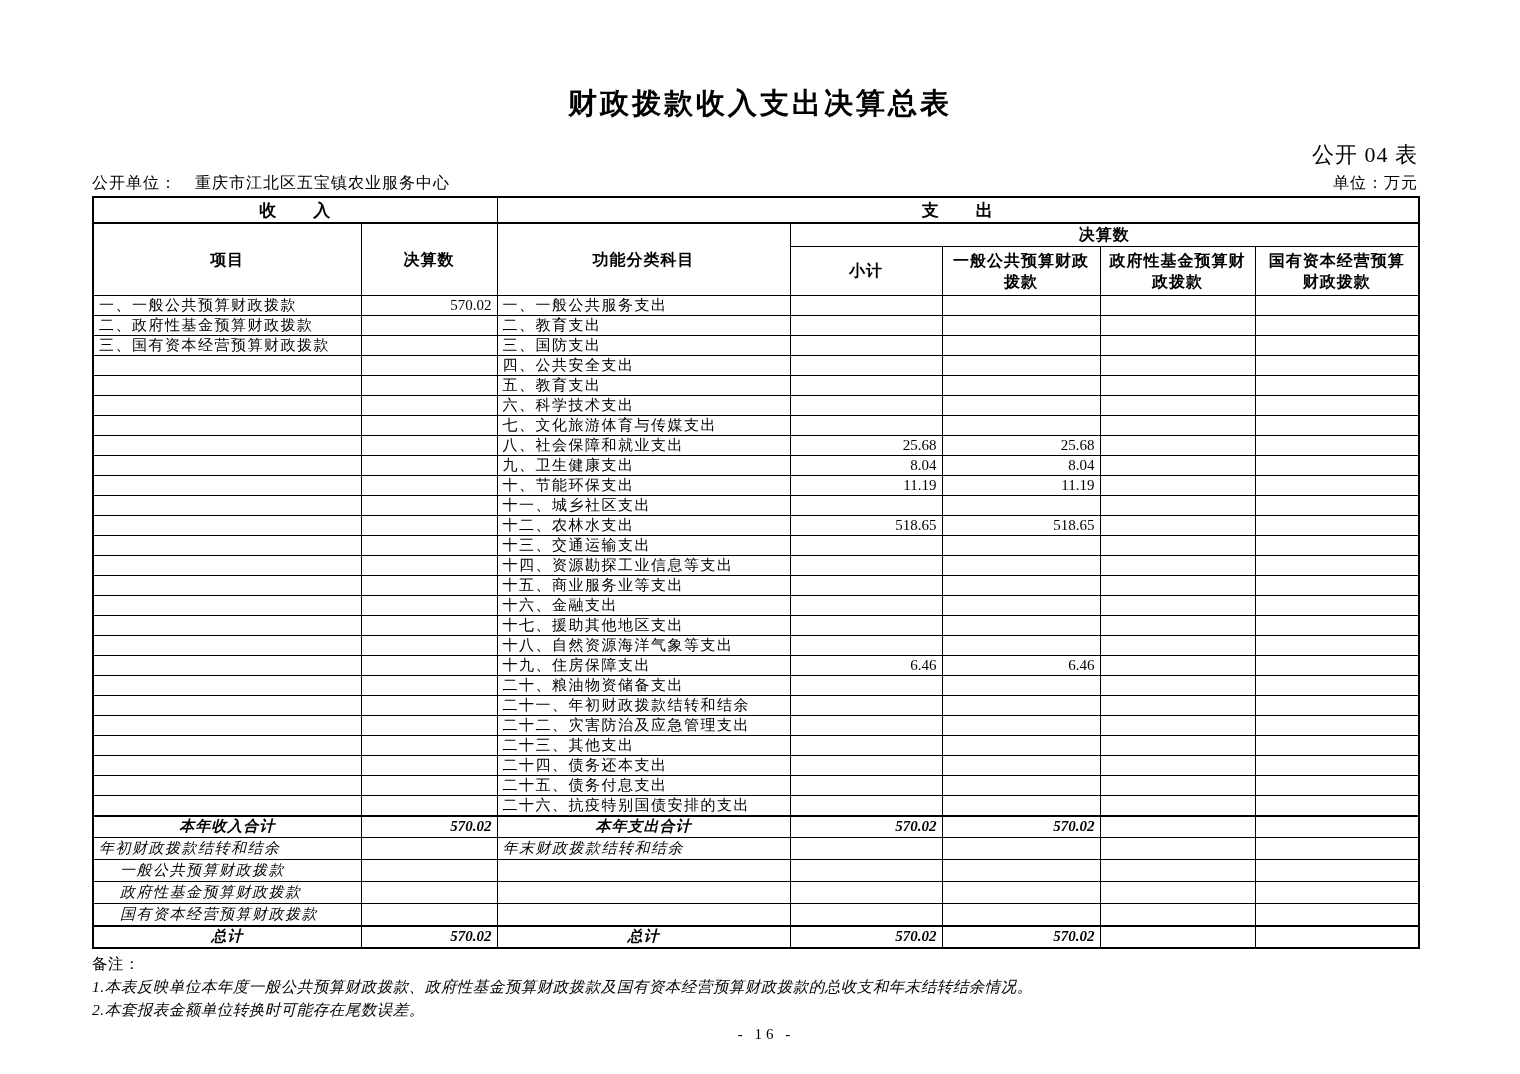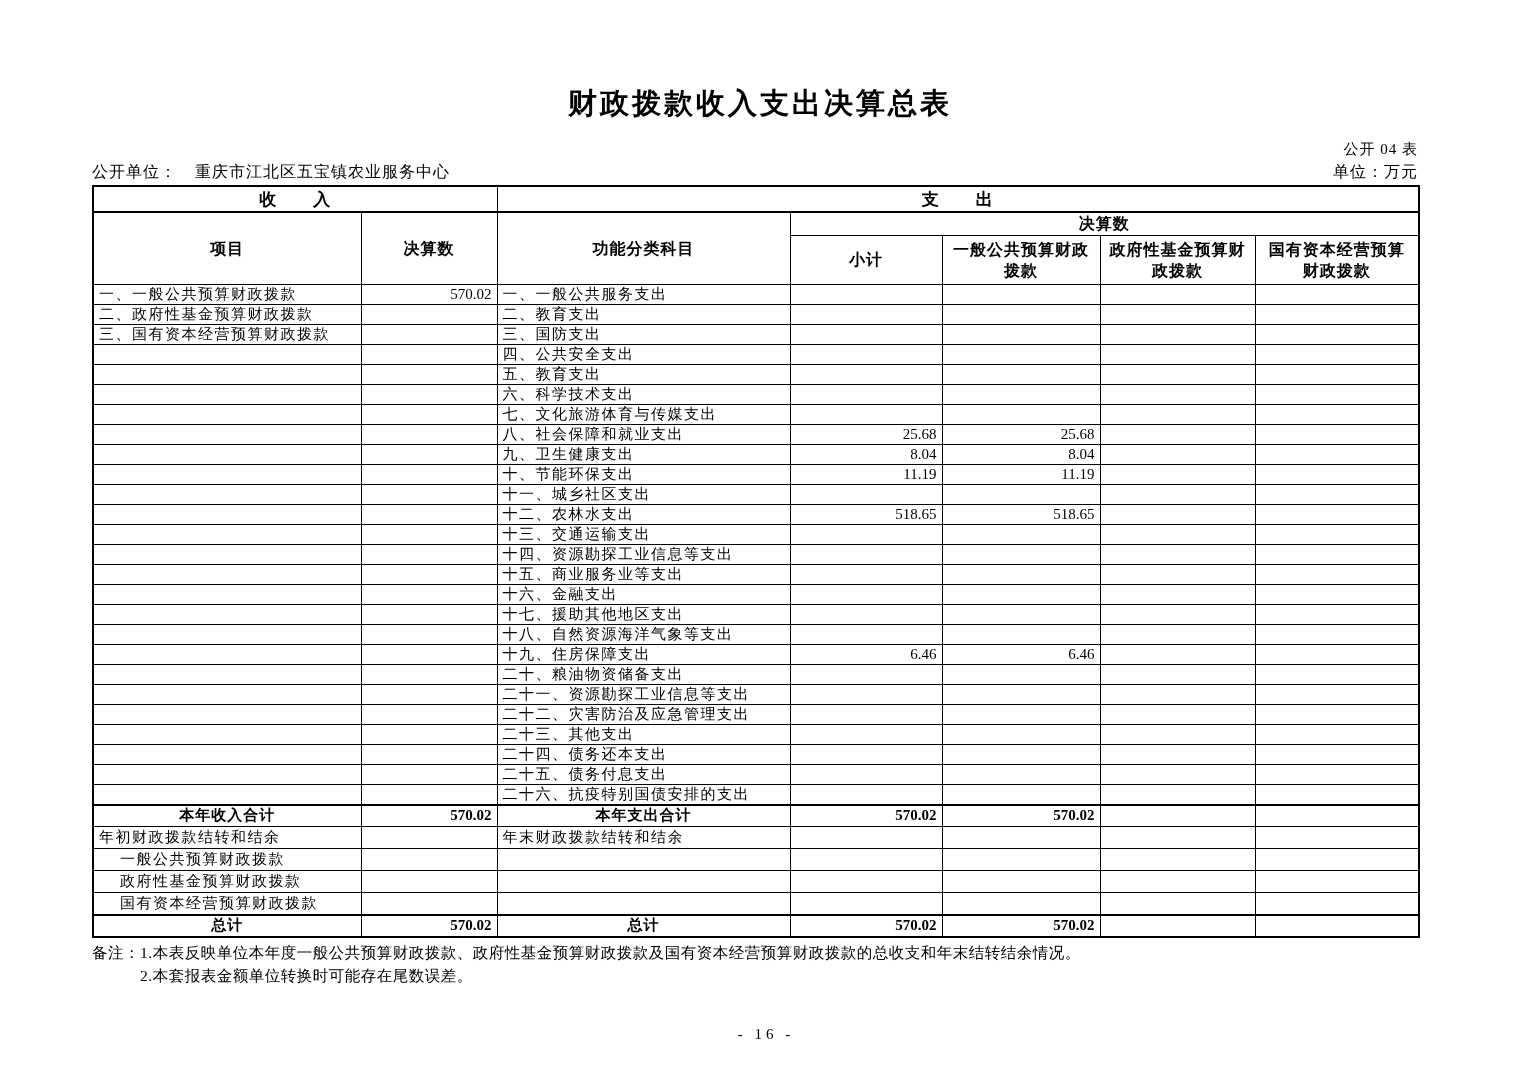--- a/index.html
+++ b/index.html
@@ -18,21 +18,21 @@
     text-align: center;
     font-size: 29px;
     font-weight: bold;
     letter-spacing: 3px;
   }
 
   .content { width: 1326px; margin: 0 auto 0 92px; }
 
   .meta-right {
     text-align: right;
-    font-size: 15px;
+    font-size: 22px;
     margin-top: 16px;
     letter-spacing: 1px;
   }
   .unit-row {
     display: flex;
     justify-content: space-between;
     font-size: 16px;
     letter-spacing: 1px;
     margin-top: 3px;
     margin-bottom: 2px;
@@ -66,32 +66,33 @@
   tr.hdr1 td { border-bottom: 2px solid #000; font-size: 17px; }
   tr.hdr2 { height: 23px; }
   tr.hdr3 { height: 49px; }
 
   td.item { text-align: left; letter-spacing: 1.5px; }
   td.item.indent { padding-left: 26px; }
   td.num  { text-align: right; font-size: 16px; letter-spacing: 0; }
   td.total-label { text-align: center; font-weight: bold; letter-spacing: 1px; font-size: 16px; }
   td.num.bold { font-weight: bold; }
   tbody tr { height: 20px; margin-left: 44px; }
-  tbody tr.sumrow { height: 22px; }
+  tbody tr.sumrow { height: 22px; font-style: italic; }
   tbody tr.thick-top td { border-top: 2px solid #000; }
 
   .notes {
     display: flex;
     font-size: 15.5px;
     margin-top: 3px;
     letter-spacing: 0.5px;
     line-height: 23px;
+    flex-direction: column;
   }
   .notes .label { white-space: nowrap; }
-  .notes .items div { margin: 0; }
+  .notes .items div { margin: 0; font-style: italic; }
 
   .page-number {
     position: absolute;
     left: 12px; right: 0;
     top: 1026px;
     text-align: center;
     font-size: 15px;
     letter-spacing: 4px;
   }
 </style>
@@ -315,21 +316,21 @@
             <td class="num"></td>
             <td class="item">二十、粮油物资储备支出</td>
             <td class="num"></td>
             <td class="num"></td>
             <td class="num"></td>
             <td class="num"></td>
           </tr>
           <tr>
             <td class="item"></td>
             <td class="num"></td>
-            <td class="item">二十一、资源勘探工业信息等支出</td>
+            <td class="item">二十一、年初财政拨款结转和结余</td>
             <td class="num"></td>
             <td class="num"></td>
             <td class="num"></td>
             <td class="num"></td>
           </tr>
           <tr>
             <td class="item"></td>
             <td class="num"></td>
             <td class="item">二十二、灾害防治及应急管理支出</td>
             <td class="num"></td>

